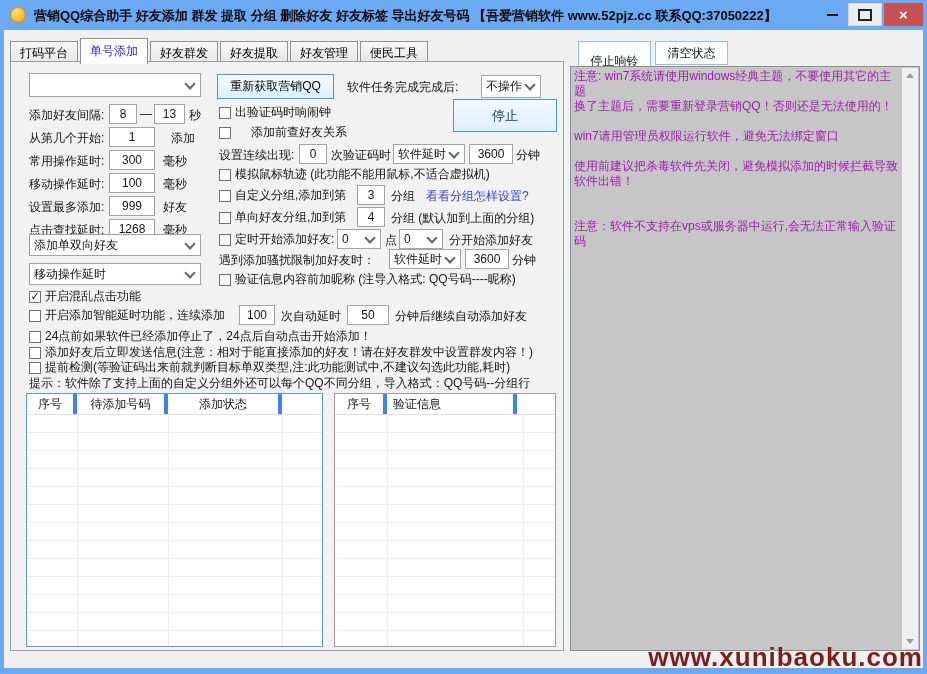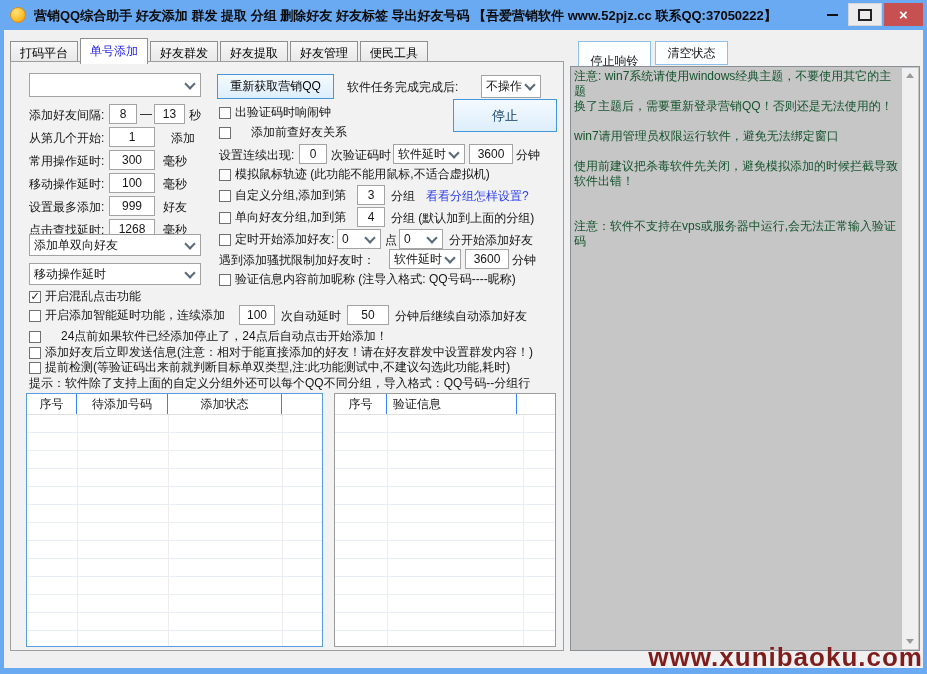--- a/index.html
+++ b/index.html
@@ -38,27 +38,27 @@
   .cb{width:12px;height:12px;background:#fff;border:1px solid #707070;box-sizing:border-box;margin-right:4px;flex:none;
     display:flex;align-items:center;justify-content:center;font-size:11px;font-weight:bold;color:#111;}
   .cb.checked::after{content:"\2713";}
   .bluebtn{background:linear-gradient(#f4faff,#ddeefb);border:1px solid #4597dc;box-sizing:border-box;
     display:flex;align-items:center;justify-content:center;color:#000;}
   .softbtn{background:#fdfeff;border:1px solid #8fc0ea;box-sizing:border-box;display:flex;align-items:center;justify-content:center;}
   .link{color:#2b3cf0;cursor:pointer;white-space:nowrap;}
   
   .tbl{background:#fff;box-sizing:border-box;}
   .tbl .hdr{height:20px;display:flex;border-bottom:1px solid #e0e0e0;}
-  .tbl .hc{display:flex;align-items:center;justify-content:center;border-right:1px solid #3b82f6;box-sizing:border-box;}
+  .tbl .hc{display:flex;align-items:center;justify-content:center;border-right:4px solid #3b82f6;box-sizing:border-box;}
   .tbl .tbody{position:absolute;left:0;right:0;top:21px;bottom:0;
     background:repeating-linear-gradient(180deg,#ffffff 0px,#ffffff 17px,#e9eef4 17px,#e9eef4 18px);}
   .vline{position:absolute;top:0;bottom:0;width:1px;background:#ededed;}
   
   #notes{background:#c6c6c6;border:1px solid #8a8f96;box-sizing:border-box;}
-  #notes-text{position:absolute;left:3px;top:2px;right:20px;bottom:2px;white-space:pre-wrap;line-height:15px;color:#14532d;}
+  #notes-text{position:absolute;left:3px;top:2px;right:20px;bottom:2px;white-space:pre-wrap;line-height:15px;color:#a21caf;}
   #notes-scroll{position:absolute;right:1px;top:1px;bottom:1px;width:16px;background:#f0f0f0;}
   .arr-up{width:0;height:0;border-left:4px solid transparent;border-right:4px solid transparent;
     border-bottom:5px solid #9a9a9a;margin:5px auto 0 auto;}
   .arr-dn{width:0;height:0;border-left:4px solid transparent;border-right:4px solid transparent;
     border-top:5px solid #9a9a9a;position:absolute;bottom:5px;left:4px;}
   #watermark{right:4px;bottom:1px;font-size:26px;font-weight:bold;color:#7f1d1d;letter-spacing:1px;
     text-shadow:0 1px 0 rgba(255,255,255,.55);z-index:9;font-family:"Liberation Sans",sans-serif;}
 </style>
 </head>
 <body>
@@ -218,21 +218,21 @@
 
       <div class="chk abs" style="left:18px;top:245px;">
         <span class="cb"></span>
         <span>开启添加智能延时功能，连续添加</span>
       </div>
       <div class="inp abs" style="left:228px;top:243px;width:36px;height:20px;">100</div>
       <span class="lbl abs" style="left:270px;top:246px;">次自动延时</span>
       <div class="inp abs" style="left:336px;top:243px;width:42px;height:20px;">50</div>
       <span class="lbl abs" style="left:384px;top:246px;">分钟后继续自动添加好友</span>
 
-      <div class="chk abs" style="left:18px;top:266px;gap:16px;">
+      <div class="chk abs" style="left:18px;top:266px;">
         <span class="cb"></span>
         <span>24点前如果软件已经添加停止了，24点后自动点击开始添加！</span>
       </div>
       <div class="chk abs" style="left:18px;top:282px;">
         <span class="cb"></span>
         <span>添加好友后立即发送信息(注意：相对于能直接添加的好友！请在好友群发中设置群发内容！)</span>
       </div>
       <div class="chk abs" style="left:18px;top:297px;">
         <span class="cb"></span>
         <span>提前检测(等验证码出来前就判断目标单双类型,注:此功能测试中,不建议勾选此功能,耗时)</span>

